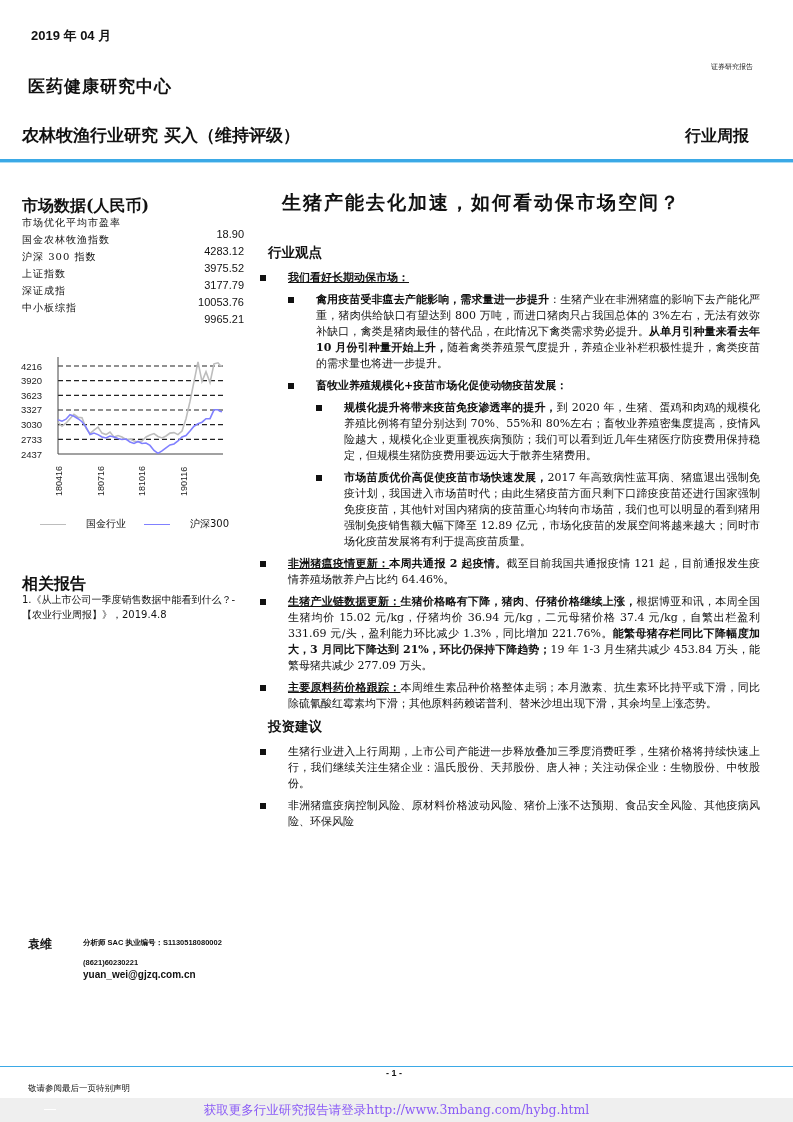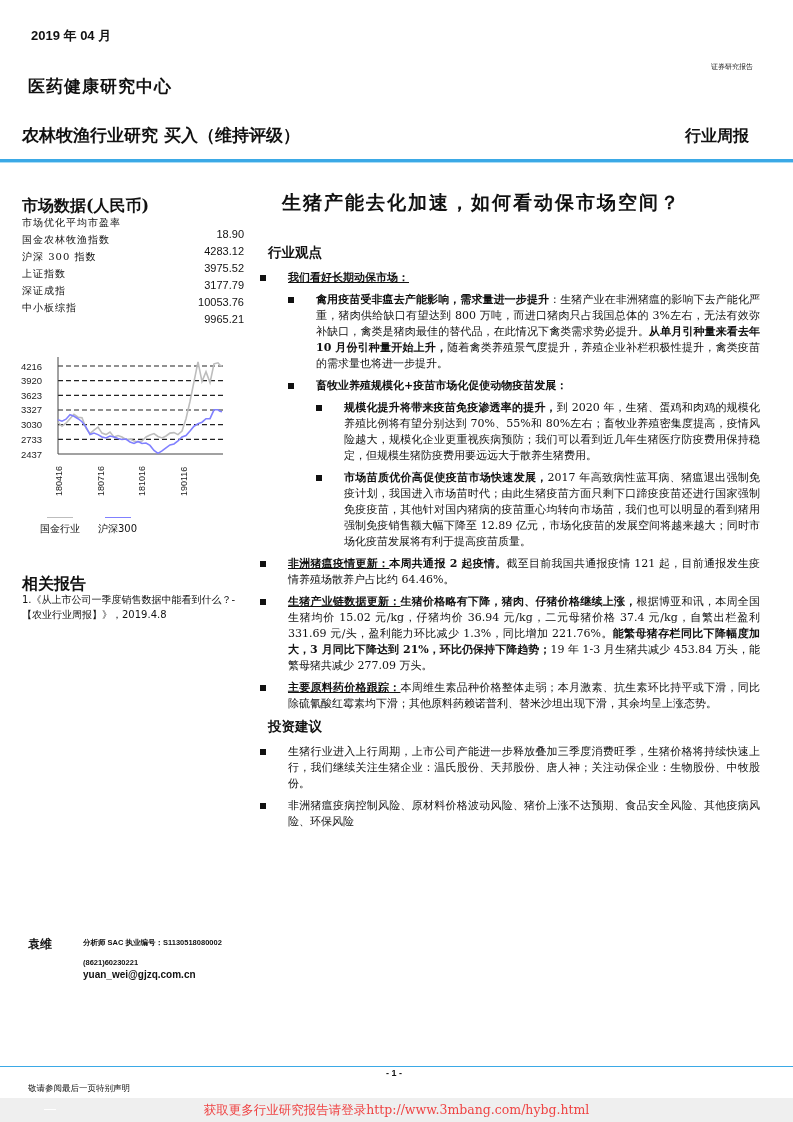--- a/index.html
+++ b/index.html
@@ -15,21 +15,21 @@
   .rule-top2 { left: 0; top: 162px; width: 793px; height: 1px; background: #a9dcf6; }
 
   .mkt-title { left: 22px; top: 196px; font-size: 16px; font-weight: bold; font-family: "DejaVu Serif", serif; }
   .mkt-table { left: 22px; top: 214px; width: 222px; font-size: 10.5px; }
   .mkt-row { display: flex; justify-content: space-between; height: 17px; align-items: center; }
   .mkt-row .lbl { font-family: "DejaVu Serif", serif; font-size: 10px; letter-spacing: 1px; }
   .mkt-row .val { font-family: "Liberation Sans", sans-serif; font-size: 11px; margin-top: 23px; }
 
   .chart { left: 18px; top: 355px; width: 212px; height: 180px; }
   .legend { left: 40px; top: 517px; font-size: 10px; display: flex; gap: 18px; align-items: center; }
-  .legend .item { display: flex; align-items: center; gap: 4px; flex-direction: column; }
+  .legend .item { display: flex; align-items: center; gap: 20px; }
   .legend .swatch { width: 26px; height: 1px; display: inline-block; }
 
   .rel-title { left: 22px; top: 574px; font-size: 16px; font-weight: bold; font-family: "DejaVu Serif", serif; }
   .rel-item { left: 22px; top: 592px; width: 225px; font-size: 10px; line-height: 15px; }
 
   .analyst-name { left: 28px; top: 936px; font-size: 12px; font-weight: bold; font-family: "DejaVu Serif", serif; }
   .analyst-line { left: 83px; top: 938px; font-size: 7.5px; font-weight: bold; white-space: nowrap; width: 172px; overflow: hidden; font-family: "Liberation Sans", sans-serif; }
   .analyst-phone { left: 83px; top: 958px; font-size: 7.5px; font-weight: bold; font-family: "Liberation Sans", sans-serif; }
   .analyst-email { left: 83px; top: 969px; font-size: 10px; font-weight: bold; font-family: "Liberation Sans", sans-serif; }
 
@@ -42,21 +42,21 @@
   .bul.sub { margin-left: 28px; }
   .bul.sub .txt { margin-left: 22px; }
   .b { font-weight: bold; }
   .u { text-decoration: underline; font-weight: bold; }
 
   .rule-bottom { left: 0; top: 1066px; width: 793px; height: 1px; background: #3ba9e6; }
   .page-num { left: 386px; top: 1068px; font-size: 9px; font-weight: bold; font-family: "Liberation Sans", sans-serif; }
   .disclaimer { left: 28px; top: 1083px; font-size: 8.5px; font-family: "DejaVu Serif", serif; }
   .promo-bar { left: 0; top: 1098px; width: 793px; height: 24px; background: #efefef; }
   .promo-dash { left: 44px; top: 1109px; width: 12px; height: 1px; background: #fff; }
-  .promo-text { left: 0; top: 1102px; width: 793px; text-align: center; font-size: 12.5px; font-family: "DejaVu Serif", serif; color: #ef4444; }
+  .promo-text { left: 0; top: 1102px; width: 793px; text-align: center; font-size: 12.5px; font-family: "DejaVu Serif", serif; color: #8b5cf6; }
 </style>
 </head>
 <body>
 
 <div class="abs date">2019 年 04 月</div>
 <div class="abs report-kind-small">证券研究报告</div>
 <div class="abs dept">医药健康研究中心</div>
 <div class="abs industry-line">农林牧渔行业研究   买入（维持评级）</div>
 <div class="abs report-type">行业周报</div>
 <div class="abs rule-top"></div>

